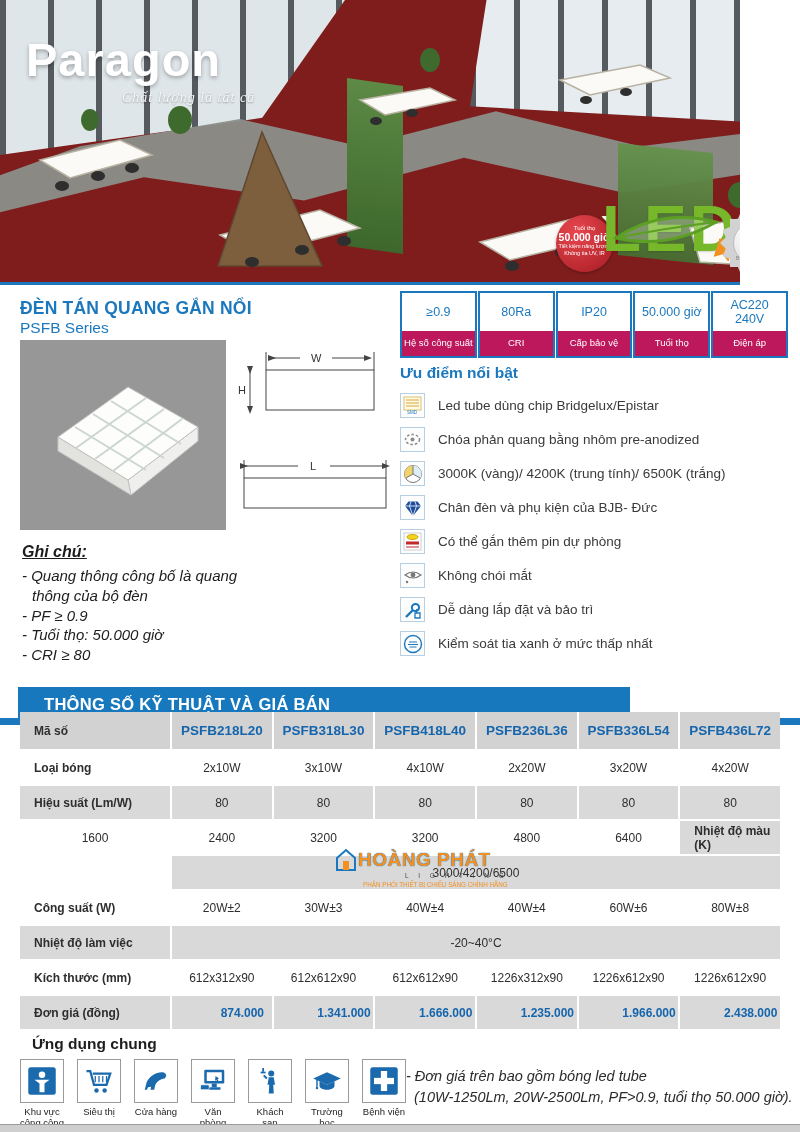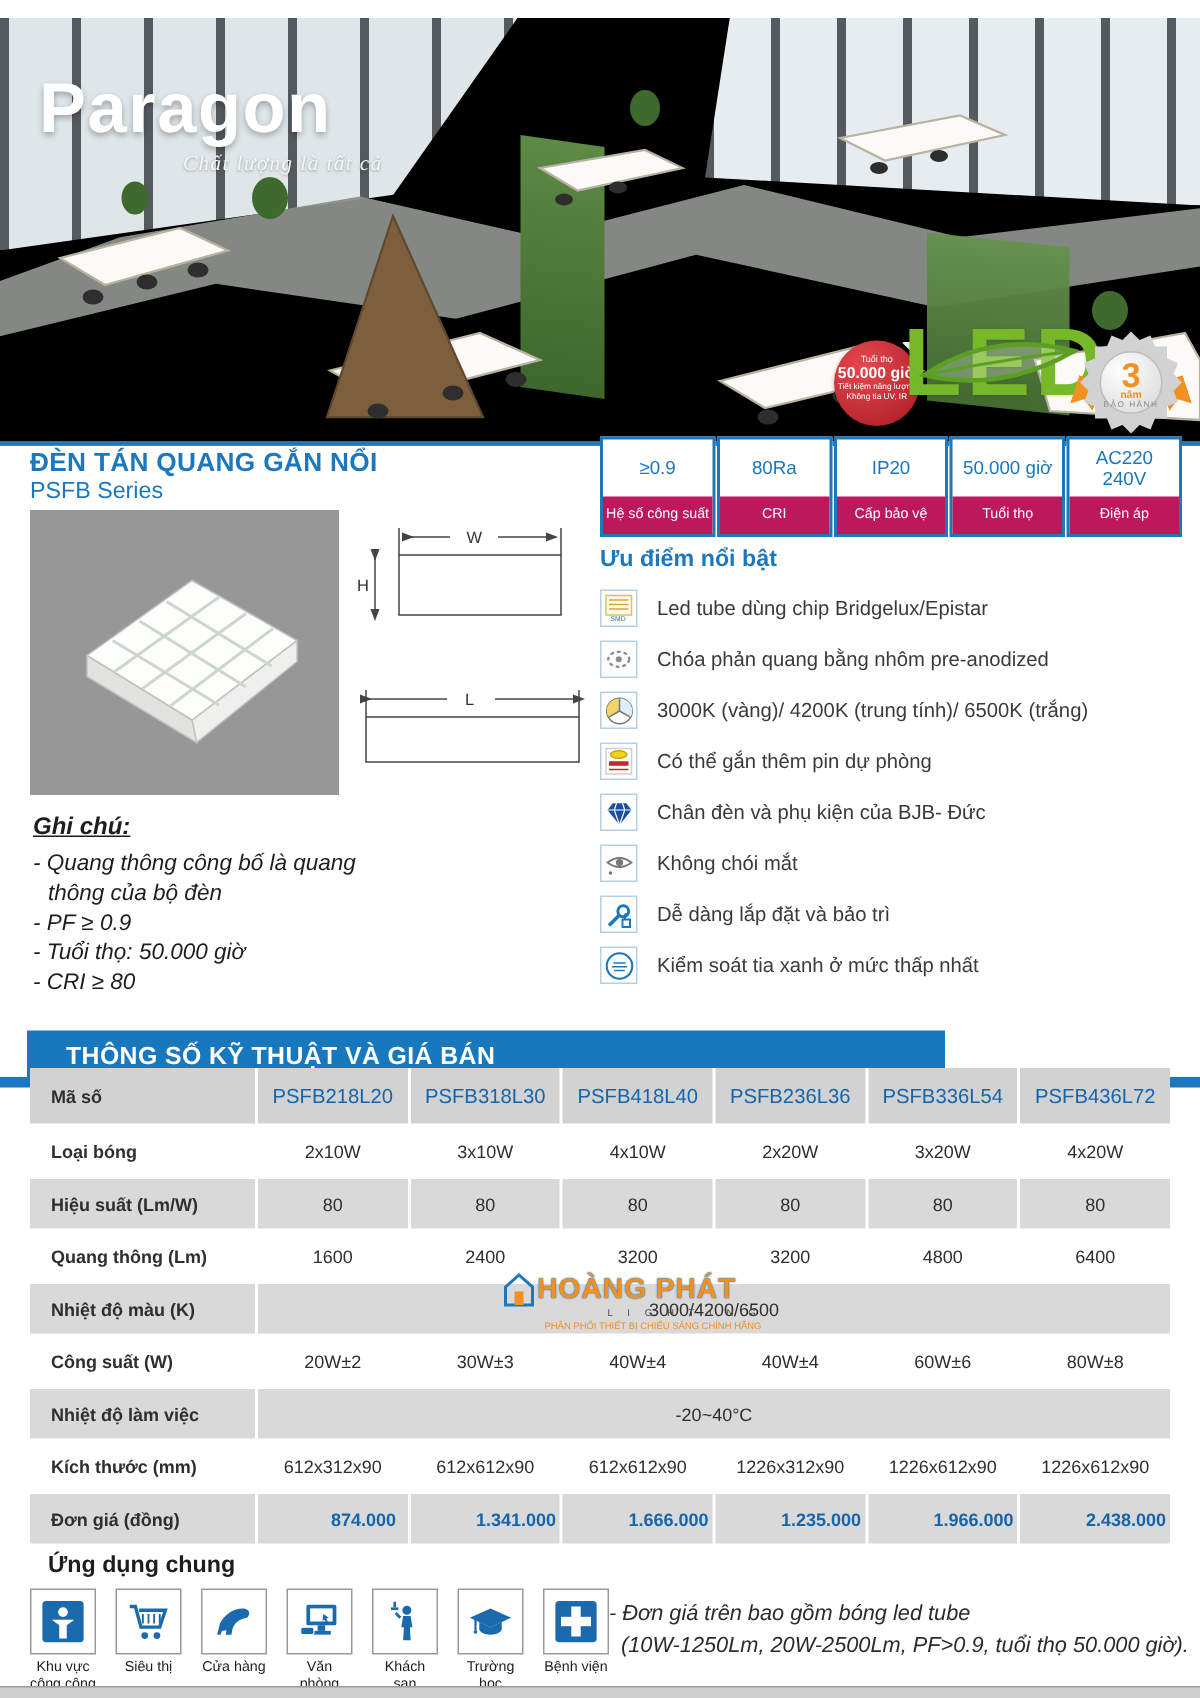--- a/index.html
+++ b/index.html
@@ -1,20 +1,20 @@
 <!DOCTYPE html>
 <html><head>
 <meta charset="utf-8">
 <style>
   * { margin:0; padding:0; box-sizing:border-box; }
   body { font-family:"Liberation Sans", sans-serif; background:#fff; }
   .page { position:relative; width:800px; height:1132px; background:#fff; overflow:hidden; }
 
   
-  .hero { position:absolute; left:0; top:12px; width:800px; height:285px; background:#000000; overflow:hidden; }
+  .hero { position:absolute; left:0; top:0; width:740px; height:285px; background:#7f1d1d; overflow:hidden; }
   .hero-svg { position:absolute; left:0; top:0; }
   .win-l { position:absolute; left:0; top:0; width:345px; height:155px;
     background:repeating-linear-gradient(90deg,#555a5e 0 6px,#dfe6e9 6px 48px);
     clip-path:polygon(0 0,100% 0,76% 76%,0 100%); }
   .win-r { position:absolute; left:470px; top:0; width:330px; height:125px;
     background:repeating-linear-gradient(90deg,#555a5e 0 6px,#e6ecef 6px 44px);
     clip-path:polygon(5% 0,100% 0,100% 100%,0 85%); }
   .walk { position:absolute; left:0; top:88px; width:800px; height:194px; background:#8b8f8a; opacity:.95;
     clip-path:polygon(10% 30%,30% 16%,45% 30%,62% 12%,80% 30%,100% 20%,100% 40%,78% 54%,58% 36%,38% 58%,18% 46%,0 64%,0 45%); }
   .green1 { position:absolute; left:347px; top:82px; width:56px; height:168px; background:linear-gradient(#5d8a45,#3d672c); transform:skewY(8deg); }
@@ -85,21 +85,21 @@
   .sec-bar { position:absolute; left:18px; top:0; width:612px; height:34px; background:#1878be; color:#fff;
     font-weight:bold; font-size:16.5px; display:flex; align-items:center; padding-left:26px; letter-spacing:.3px; }
 
   
   .tbl { position:absolute; left:20px; top:712px; width:760px; display:grid;
     grid-template-columns:150px repeat(6, 1fr); gap:2px; background:#fff; }
   .t-cell { display:flex; align-items:center; justify-content:center; font-size:12px; color:#2e2e2e;
     min-height:33px; text-align:center; padding:2px 1px; }
   .t-lab { justify-content:flex-start; padding-left:14px; font-weight:bold; text-align:left; }
   .t-head { background:#d2d2d2; min-height:37px; }
-  .t-model { color:#1565ad; font-weight:normal; font-size:13.5px; }
+  .t-model { color:#1565ad; font-weight:bold; font-size:13.5px; }
   .rowA { background:#fff; }
   .rowB { background:#d9d9d9; }
   .merged { grid-column:2 / 8; }
   .price { color:#1565ad; font-weight:bold;padding-left:42px; }
 
   .wm { position:absolute; left:335px; top:848px; width:210px; z-index:5; pointer-events:none; text-align:left; }
   .wm-top { display:flex; align-items:center; gap:1px; }
   .wm-name { color:#f29022; font-weight:bold; font-size:19px; letter-spacing:.5px;
     text-shadow:0 0 1px #1b78be, 0 0 1px #1b78be; }
   .wm-sub { font-size:6.5px; letter-spacing:4px; color:#4a4a4a; margin-left:70px; line-height:8px; }
@@ -300,38 +300,38 @@
             <path d="M10,10 L10,1.5 A8.5,8.5 0 0 0 2.6,14.2 Z" fill="#f2d26b"></path>
             <path d="M10,10 L17.4,14.2 A8.5,8.5 0 0 0 10,1.5 Z" fill="#dceef7"></path>
             <path d="M10,10 L10,1.5 M10,10 L2.6,14.2 M10,10 L17.4,14.2" stroke="#777" fill="none"></path>
           </svg>
       </span>
       <span class="ftxt">3000K (vàng)/ 4200K (trung tính)/ 6500K (trắng)</span>
     </div>
 
     <div class="feat">
       <span class="fico">
+        <svg width="20" height="20" viewBox="0 0 20 20">
+            <polygon points="10,18 2,8 5.5,3.5 14.5,3.5 18,8" fill="#1d4e9e"></polygon>
+            <path d="M2,8 H18 M10,18 L6.5,8 L8,3.5 M10,18 L13.5,8 L12,3.5" stroke="#fff" stroke-width=".8" fill="none"></path>
+          </svg>
+      </span>
+      <span class="ftxt">Chân đèn và phụ kiện của BJB- Đức</span>
+    </div>
+
+    <div class="feat">
+      <span class="fico">
         <svg width="19" height="19" viewBox="0 0 19 19">
             <rect x="1" y="1" width="17" height="17" fill="#fff" stroke="#cfcfcf"></rect>
             <ellipse cx="9.5" cy="5" rx="5.5" ry="2.5" fill="#f3d21c" stroke="#c9a50d"></ellipse>
             <rect x="3" y="9.5" width="13" height="3" fill="#c1272d"></rect>
             <line x1="3" y1="15" x2="16" y2="15" stroke="#c1272d"></line>
           </svg>
       </span>
       <span class="ftxt">Có thể gắn thêm pin dự phòng</span>
-    </div>
-
-    <div class="feat">
-      <span class="fico">
-        <svg width="20" height="20" viewBox="0 0 20 20">
-            <polygon points="10,18 2,8 5.5,3.5 14.5,3.5 18,8" fill="#1d4e9e"></polygon>
-            <path d="M2,8 H18 M10,18 L6.5,8 L8,3.5 M10,18 L13.5,8 L12,3.5" stroke="#fff" stroke-width=".8" fill="none"></path>
-          </svg>
-      </span>
-      <span class="ftxt">Chân đèn và phụ kiện của BJB- Đức</span>
     </div>
 
     <div class="feat">
       <span class="fico">
         <svg width="20" height="20" viewBox="0 0 20 20">
             <path d="M2,9 Q10,3 18,9 Q10,15 2,9 Z" fill="none" stroke="#777" stroke-width="1.2"></path>
             <circle cx="10" cy="9" r="2.4" fill="#777"></circle>
             <circle cx="4" cy="16" r="1.2" fill="#777"></circle>
           </svg>
       </span>
@@ -385,21 +385,20 @@
     <div class="t-cell rowA">4x20W</div>
 
     <div class="t-cell t-lab rowB">Hiệu suất (Lm/W)</div>
     <div class="t-cell rowB">80</div>
     <div class="t-cell rowB">80</div>
     <div class="t-cell rowB">80</div>
     <div class="t-cell rowB">80</div>
     <div class="t-cell rowB">80</div>
     <div class="t-cell rowB">80</div>
 
-    <div class="t-cell t-lab rowA">Quang thông (Lm)</div>
     <div class="t-cell rowA">1600</div>
     <div class="t-cell rowA">2400</div>
     <div class="t-cell rowA">3200</div>
     <div class="t-cell rowA">3200</div>
     <div class="t-cell rowA">4800</div>
     <div class="t-cell rowA">6400</div>
 
     <div class="t-cell t-lab rowB">Nhiệt độ màu (K)</div>
     <div class="t-cell rowB merged">3000/4200/6500</div>
 

